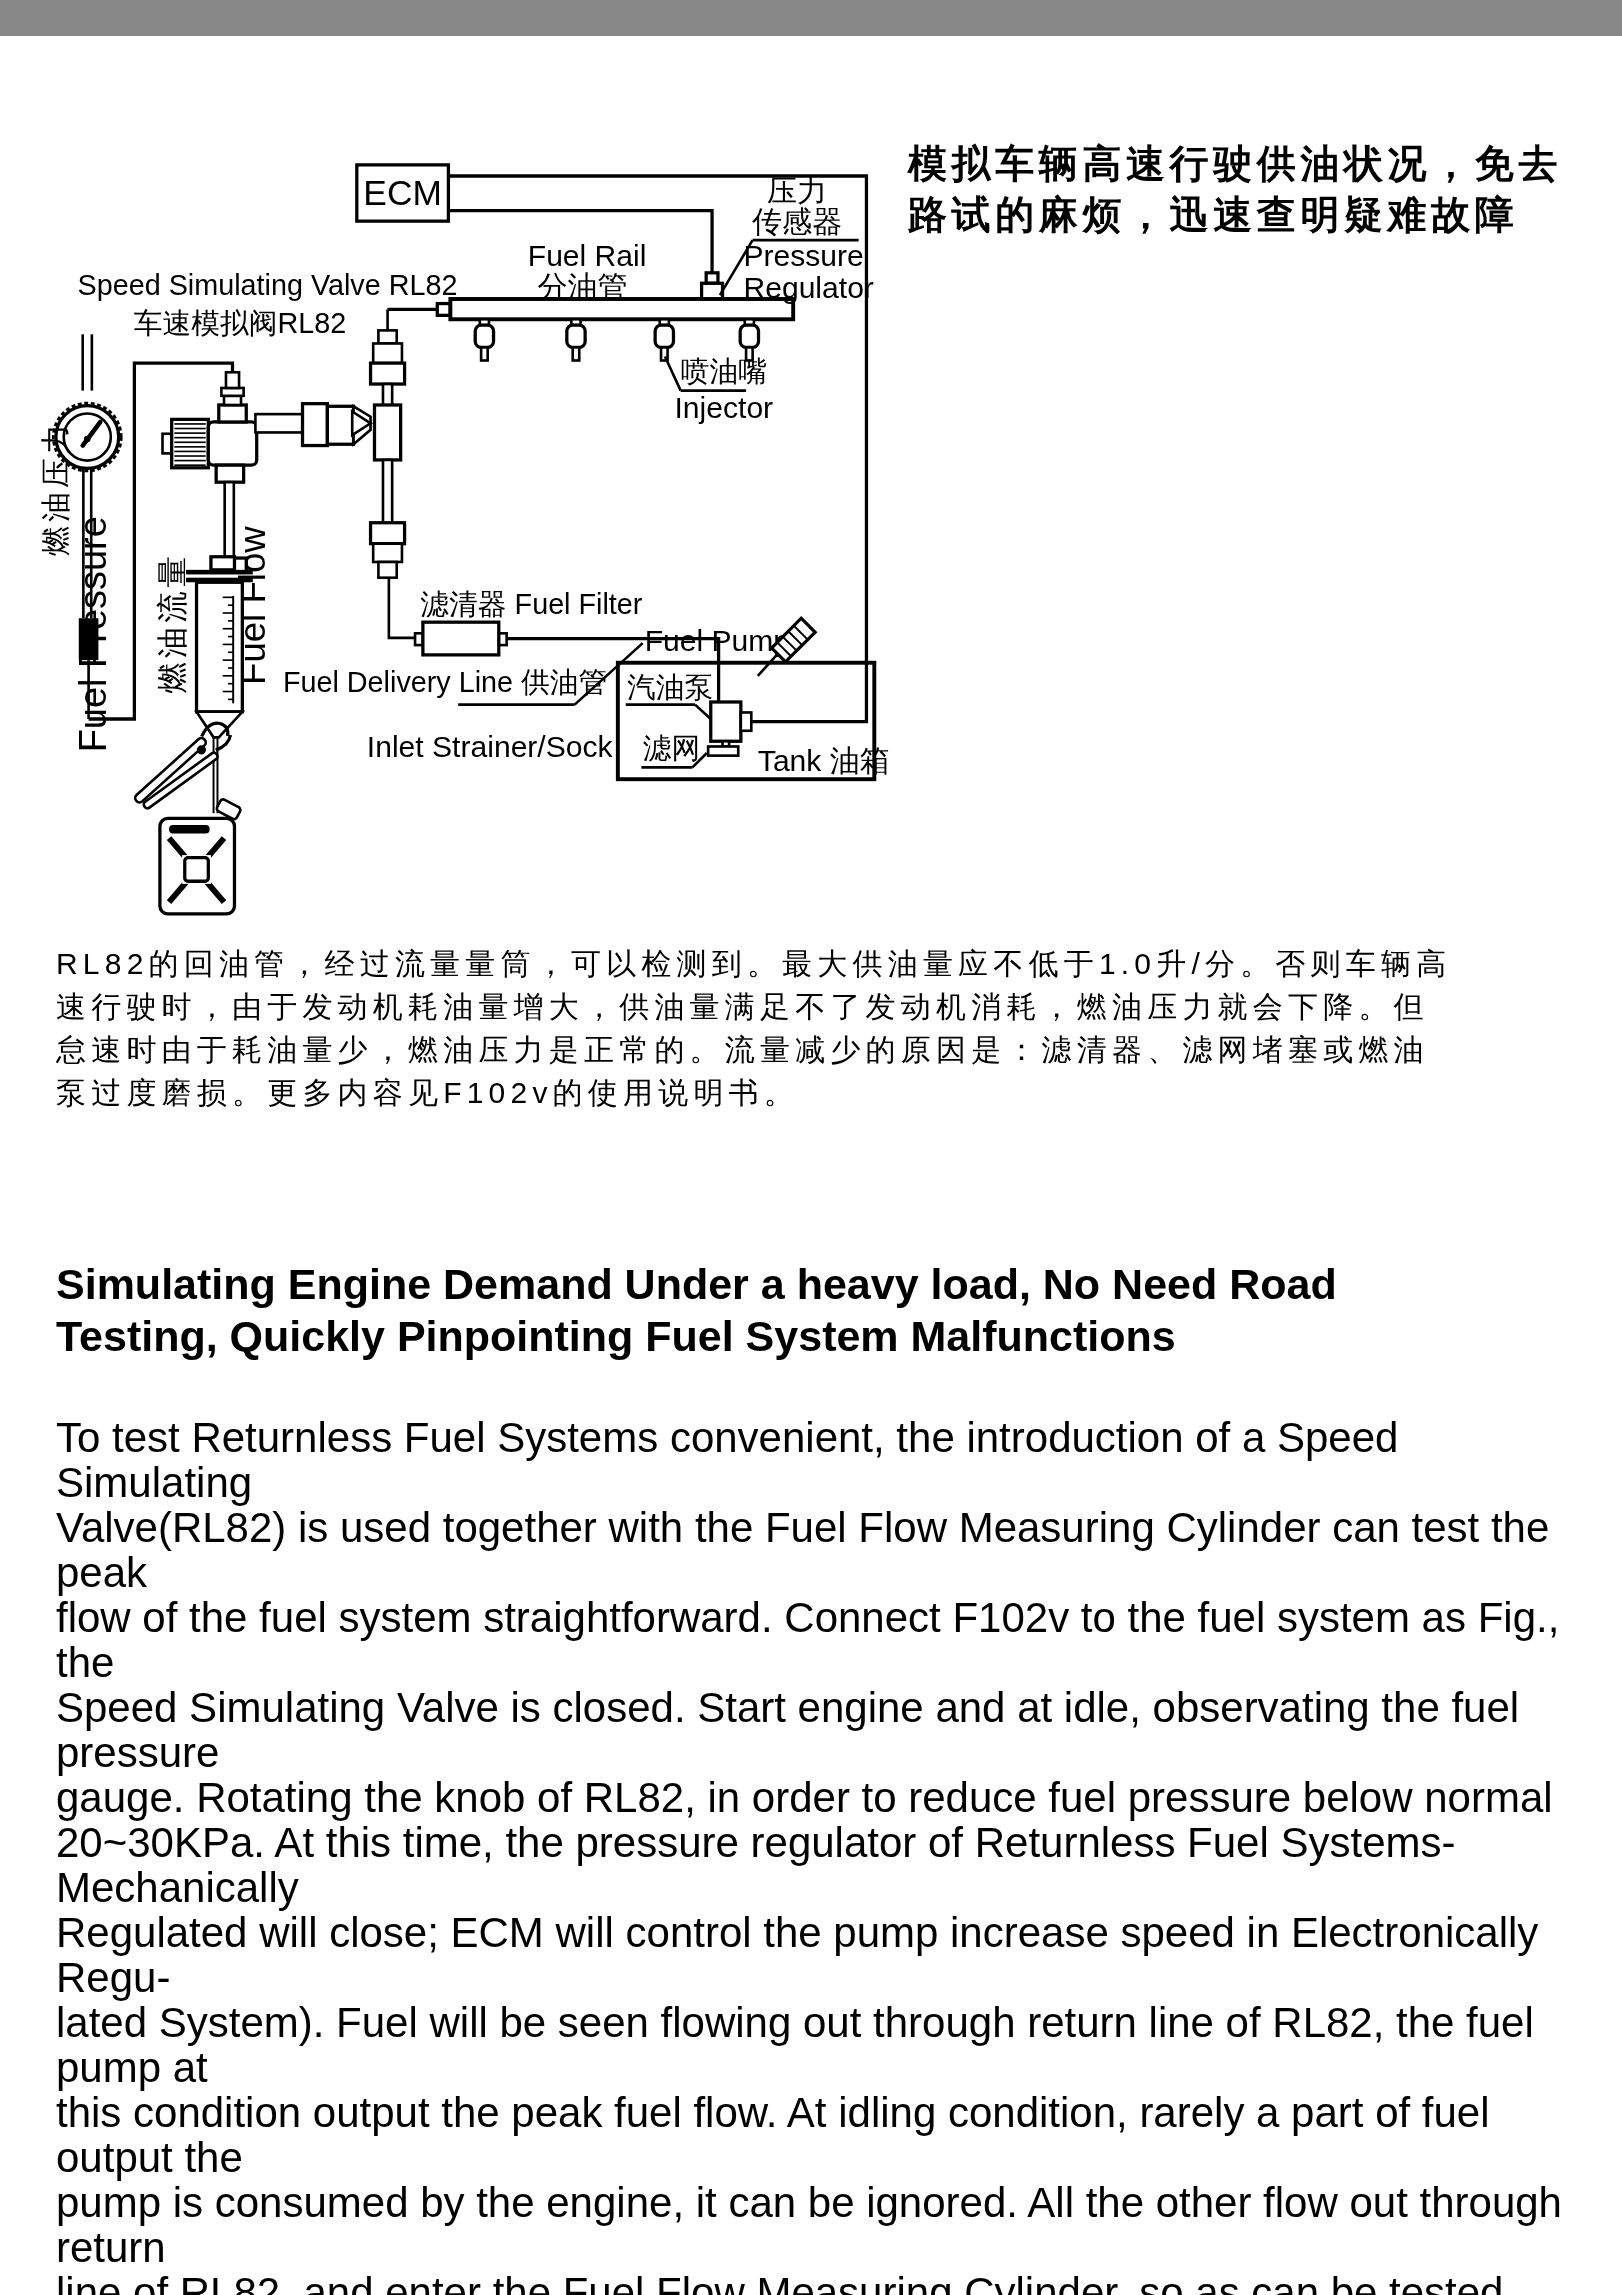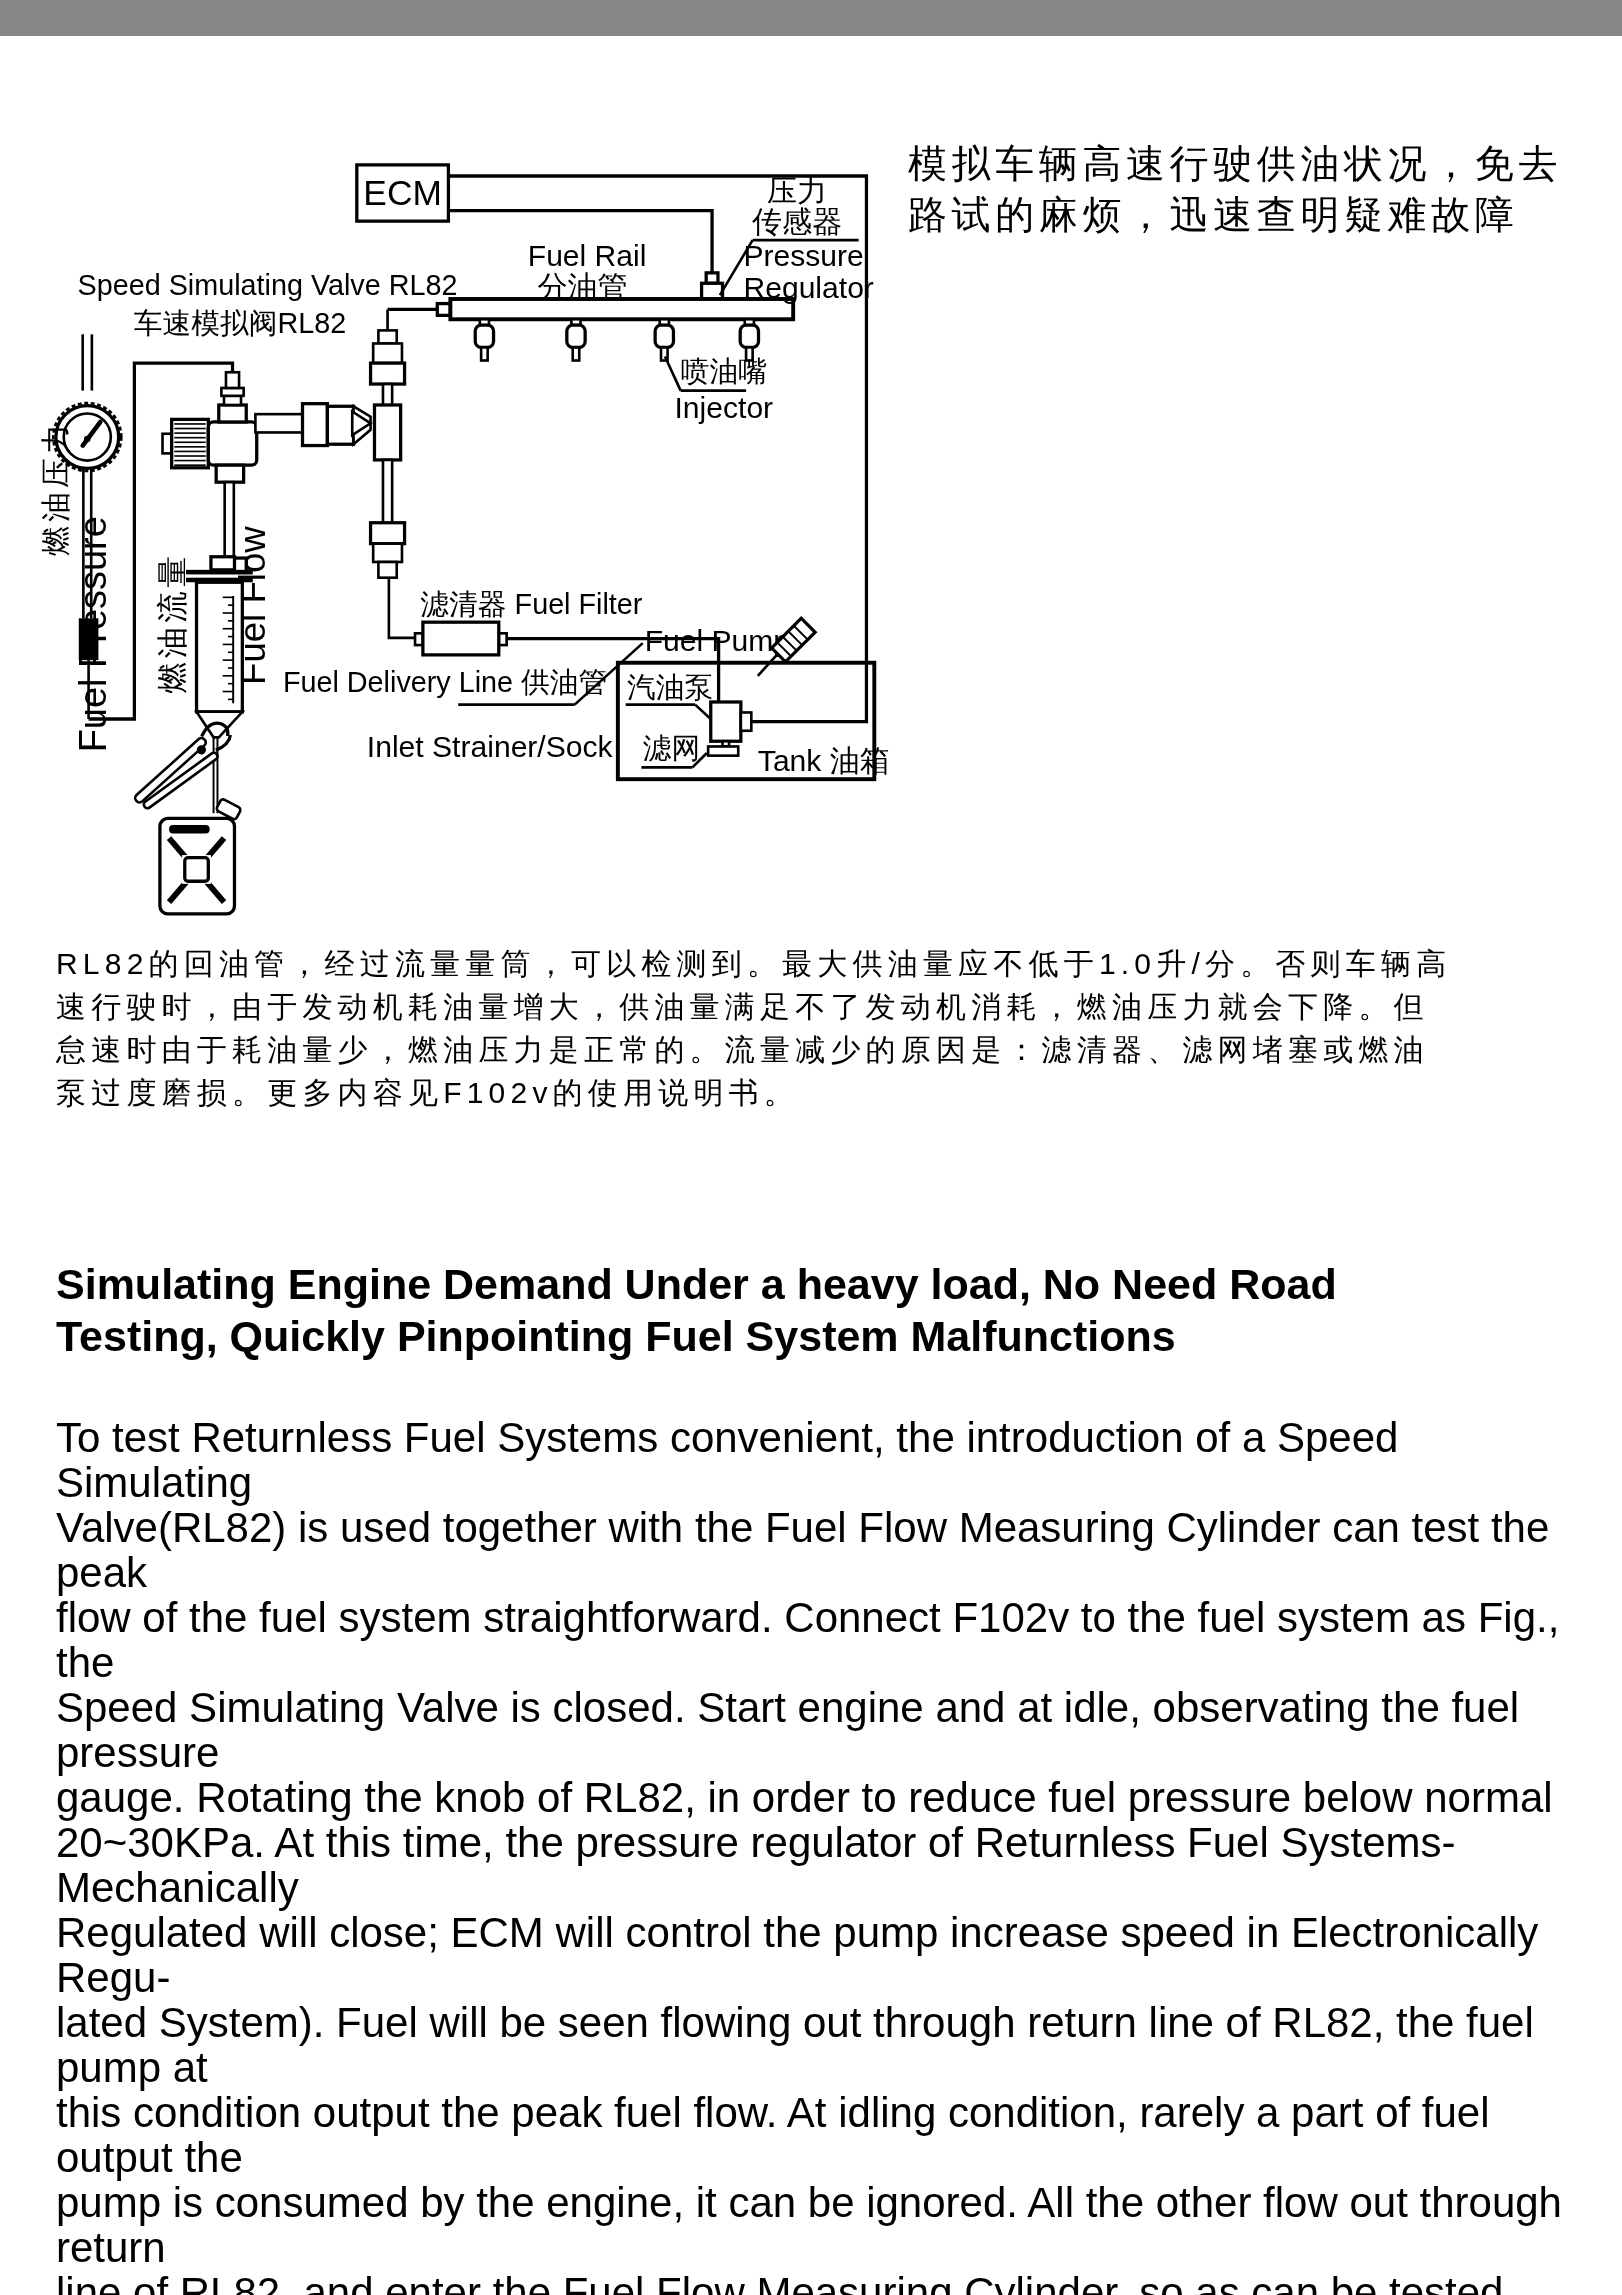--- a/index.html
+++ b/index.html
@@ -4,21 +4,21 @@
 <style>
   html,body{margin:0;padding:0;background:#888;}
   .page{position:relative;width:1623px;height:2295px;background:#ffffff;overflow:hidden;
         font-family:"Liberation Sans","DejaVu Sans",sans-serif;color:#000;margin-top:36px;}
   svg{position:absolute;left:0;top:0;}
   svg .ln{stroke:#000;fill:none;}
   svg .s3{stroke-width:3;} svg .s4{stroke-width:4;} svg .s5{stroke-width:5;} svg .s6{stroke-width:6;}
   svg .fw{fill:#ffffff;} svg .fb{fill:#000;stroke:none;}
   svg text{fill:#000;stroke:none;font-family:"Liberation Sans","DejaVu Sans",sans-serif;}
   .tblock{position:absolute;white-space:pre-line;}
-  .zh-headline{left:908px;top:102px;width:694px;font-size:39px;font-weight:normal;line-height:51px;letter-spacing:4.6px;}
+  .zh-headline{left:908px;top:102px;width:694px;font-size:39px;font-weight:bold;line-height:51px;letter-spacing:4.6px;}
   .zh-column{left:908px;top:296px;width:700px;font-size:33px;line-height:43px;letter-spacing:7.2px;}
   .zh-full{left:56px;top:906px;width:1544px;font-size:30px;line-height:43px;letter-spacing:5.2px;}
   .en-headline{left:56px;top:1222px;width:1531px;font-size:43px;font-weight:bold;line-height:52px;}
   .en-body{left:56px;top:1379px;width:1538px;font-size:42px;line-height:45px;}
   .bottom-bar{position:absolute;left:0;top:2288px;width:1623px;height:7.9px;background:#000;}
 </style>
 </head>
 <body>
 
 <div class="page">

